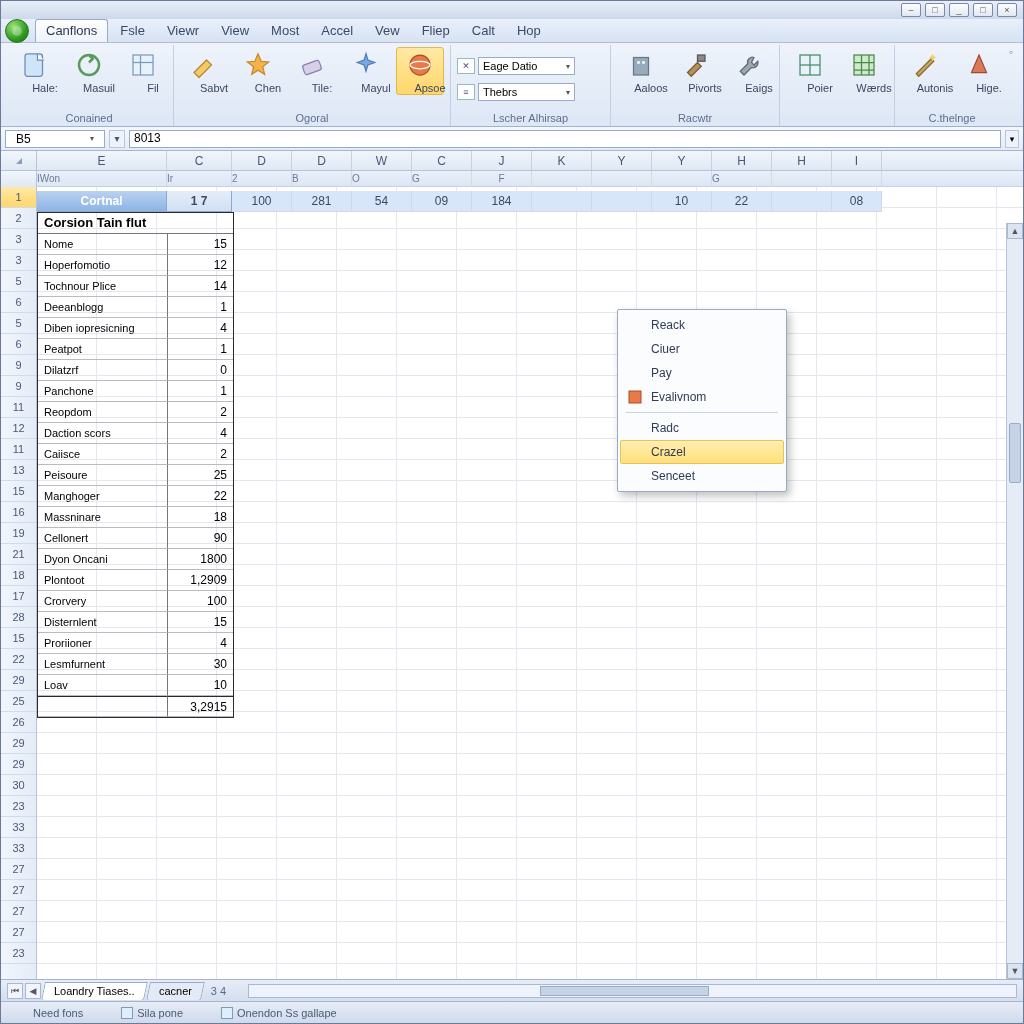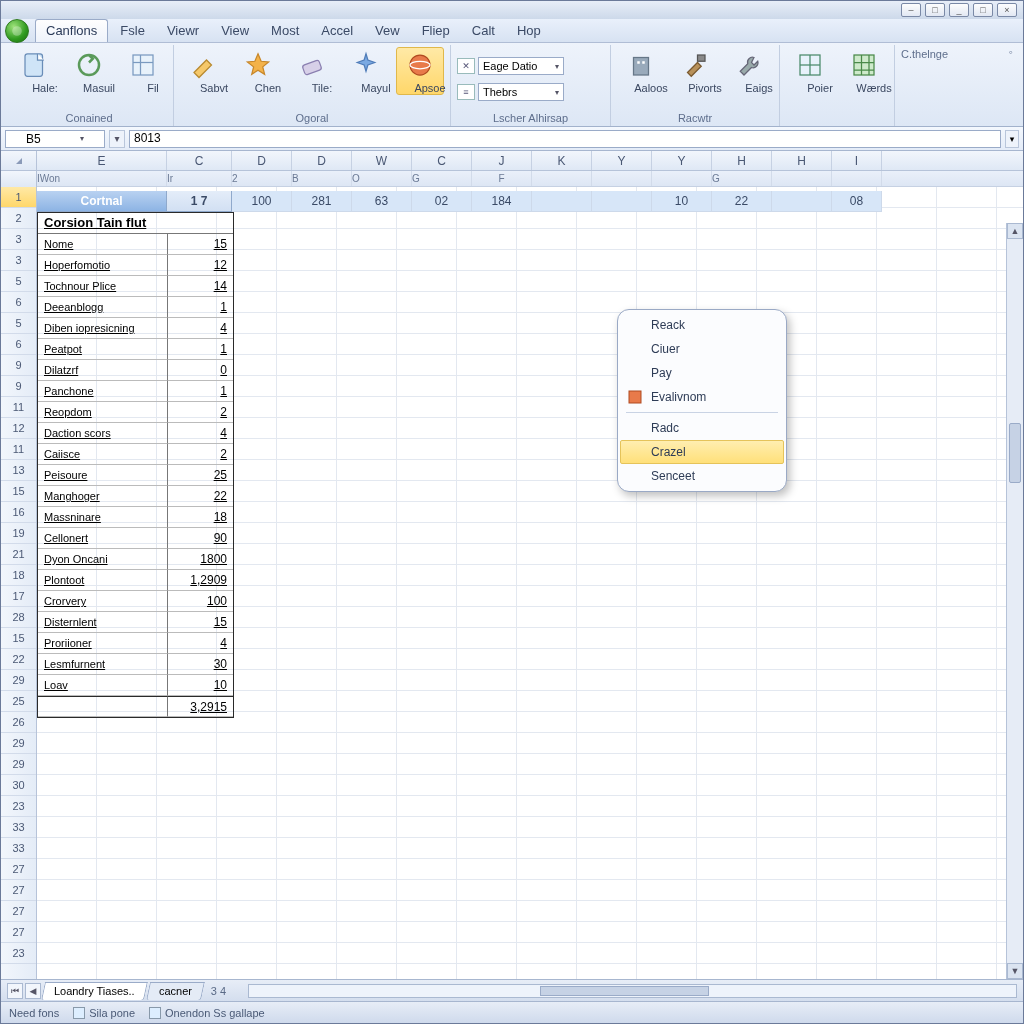--- a/index.html
+++ b/index.html
@@ -84,31 +84,31 @@
   border: 1px solid transparent; border-radius: 3px;
 }
 .rbtn.sel { background: linear-gradient(#ffe9a6,#ffd76a); border-color:#e0b84a;}
 .rbtn-icon {
   width: 30px; height: 30px; margin-bottom: 2px;
   display:flex;align-items:center;justify-content:center;
 }
 .rbtn-label { font-size: 11px; color:#3a4760; text-align:center;margin-left:20px;}
 .mini-row { display:flex; align-items:center; gap:3px; margin:2px 0;}
 .mini-ico { width:18px;height:16px;border:1px solid #9bb;background:#fff;font-size:9px;text-align:center;line-height:14px;color:#557;}
-.mini-combo { width:86px;height:18px;border:1px solid #9aabc8;background:#fff;font-size:11px;padding:0 4px;display:flex;align-items:center;justify-content:space-between;}
+.mini-combo { width:97px;height:18px;border:1px solid #9aabc8;background:#fff;font-size:11px;padding:0 4px;display:flex;align-items:center;justify-content:space-between;}
 .mini-combo .arr{font-size:8px;color:#556;}
 .hdr-right{ margin-left:auto; padding-right:6px; color:#6a7a98; font-size:12px;}
 
 
 .fbar {
   display:flex; align-items:center; height:24px;
   background: linear-gradient(#f4f8fe,#e4ecf8);
   border-bottom:1px solid #a7b6cf; padding:0 4px; gap:4px;
 }
-.namebox { width:100px; height:18px; border:1px solid #9aabc8; background:#fff; padding:0 20px; font-size:12px; display:flex;align-items:center;justify-content:space-between;}
+.namebox { width:100px; height:18px; border:1px solid #9aabc8; background:#fff; padding:0 10px; font-size:12px; display:flex;align-items:center;justify-content:space-between;}
 .namebox .arr{font-size:8px;color:#556;}
 .fbar-sep{width:16px;height:18px;border:1px solid #b9c6db;background:#eef3fb;display:flex;align-items:center;justify-content:center;font-size:10px;color:#556;}
 .formula-input{flex:1;height:18px;border:1px solid #9aabc8;background:#fff;padding:0 4px;font-size:12px;}
 .fbar-end{width:14px;height:18px;border:1px solid #b9c6db;background:#eef3fb;font-size:9px;text-align:center;line-height:16px;}
 
 
 .gridwrap{flex:1;position:relative;background:#fff;display:flex;flex-direction:column;overflow:hidden;}
 .colhdr-row{display:flex;height:20px;background:linear-gradient(#f2f6fc,#dfe8f5);border-bottom:1px solid #b6c3d9;}
 .corner{width:36px;border-right:1px solid #b6c3d9;background:linear-gradient(#f2f6fc,#dfe8f5);display:flex;align-items:center;justify-content:center;}
 .corner svg{width:10px;height:10px;}
@@ -127,51 +127,51 @@
     linear-gradient(to right,#e3e8f0 1px,transparent 1px),
     linear-gradient(to bottom,#e3e8f0 1px,transparent 1px);
 }
 
 
 .datatable{position:absolute;left:0;top:4px;}
 .row1{display:flex;height:21px;}
 .hdrcell{background:linear-gradient(#c6daf4,#9dbfe9);color:#2a3e5c;font-weight:600;text-align:center;line-height:21px;border-right:1px solid #8fa9cc;border-bottom:1px solid #8fa9cc;}
 .hdrcell.cortnal{background:linear-gradient(#b9d2f1,#8db4e4);color:#fff;}
 .row1 .valcell{background:#d7e6f8;text-align:center;line-height:21px;color:#3a4a66;border-right:1px solid #cdd9ea;border-bottom:1px solid #cdd9ea;}
-.tbl{position:absolute;left:0;top:21px;border:1.5px solid #2a2a2a;text-decoration:underline;}
+.tbl{position:absolute;left:0;top:21px;border:1.5px solid #2a2a2a;}
 .tbl-title{height:21px;font-weight:700;font-size:13px;padding:2px 6px;border-bottom:1px solid #777;}
 .tbl-row{display:flex;height:21px;}
 .tbl-c1{width:130px;padding:0 6px;border-right:1px solid #777;border-bottom:1px solid #bbb;font-size:11px;line-height:21px;}
 .tbl-c2{width:65px;text-align:right;padding:0 6px;border-bottom:1px solid #bbb;font-size:12px;line-height:21px;}
 .tbl-total .tbl-c1,.tbl-total .tbl-c2{border-top:1.5px solid #2a2a2a;font-weight:500;}
 
 
 .ctxmenu{
   position:absolute; left:616px; top:158px; width:170px;
-  background:#fbfcfe; border:1px solid #9aa9c5; border-radius:12px;
+  background:#fbfcfe; border:1px solid #9aa9c5; border-radius:2px;
   box-shadow:3px 4px 8px rgba(0,0,0,.25);
   padding:3px 2px;
 }
 .ctx-item{display:flex;align-items:center;height:24px;padding:0 10px 0 30px;font-size:12px;color:#2e3c56;position:relative;border:1px solid transparent;border-radius:2px;}
 .ctx-item.hover{background:linear-gradient(#ffeeb0,#ffe07a);border-color:#e5c35a;}
 .ctx-sep{height:1px;background:#c9d3e4;margin:3px 6px;}
 .ctx-ico{position:absolute;left:6px;width:16px;height:16px;}
 
 
 .sheet-tabs{height:22px;background:linear-gradient(#e7edf7,#d4deee);border-top:1px solid #a7b6cf;display:flex;align-items:center;padding:0 6px;gap:2px;}
 .nav-btn{width:16px;height:16px;border:1px solid #aab9d1;background:#f2f6fc;font-size:9px;text-align:center;line-height:14px;color:#556;}
 .tab{height:18px;padding:0 10px;background:#fff;border:1px solid #9aabc8;border-bottom:none;border-radius:0 0 3px 3px;font-size:11px;line-height:17px;transform:skewX(-12deg);}
 .tab span{display:inline-block;transform:skewX(12deg);}
 .tab.inact{background:#e4ebf6;}
 .hsbar{flex:1;height:14px;margin-left:20px;border:1px solid #aab9d1;background:#eef3fb;position:relative;}
 .hsbar-thumb{position:absolute;left:38%;width:22%;top:1px;bottom:1px;background:#c6d2e5;border:1px solid #9aabc8;}
 
 
 .status{height:22px;background:linear-gradient(#e7edf7,#cfdaec);border-top:1px solid #a7b6cf;display:flex;align-items:center;padding:0 8px;gap:14px;font-size:11px;color:#4a5a76;}
-.status-seg{display:flex;align-items:center;gap:4px;}
+.status-seg{display:flex;align-items:center;gap:4px;margin-left:24px;}
 .s-ico{width:12px;height:12px;border:1px solid #89a;background:#def;}
 
 
 .vsbar{position:absolute;right:0;top:36px;bottom:0;width:17px;background:#e6ecf6;border-left:1px solid #b6c3d9;}
 .vsbar .arrow{height:16px;background:#dbe4f1;border:1px solid #aab9d1;font-size:9px;text-align:center;line-height:14px;color:#556;}
 .vsbar-thumb{position:absolute;top:200px;height:60px;left:2px;right:2px;background:#c6d2e5;border:1px solid #9aabc8;border-radius:2px;}
 
 
 .cw-E{width:130px;} .cw-C{width:65px;}
 .cw-std{width:60px;} .cw-nar{width:50px;}
@@ -361,20 +361,39 @@
                 <path d="M4 10h16M4 16h16M10 4v16M16 4v16" stroke="#4a8a4a"></path>
               </svg>
             </div>
             <div class="rbtn-label">Wærds</div>
           </div>
       </div>
       <div class="rgroup-label"></div>
     </div>
 
     <div class="rgroup" style="border-right:none;">
+      <div class="btns">
+        <div class="rbtn">
+            <div class="rbtn-icon">
+              <svg viewBox="0 0 24 24">
+                <path d="M5 19l12-12 2 2-12 12z" fill="#c8a860" stroke="#8a6a30"></path>
+                <path d="M17 5l1-2 1 2 2 1-2 1-1 2-1-2-2-1z" fill="#f5d060"></path>
+              </svg>
+            </div>
+            <div class="rbtn-label">Autonis</div>
+          </div>
+        <div class="rbtn">
+            <div class="rbtn-icon">
+              <svg viewBox="0 0 24 24">
+                <path d="M12 4l6 14H6z" fill="#d87a5a" stroke="#a04a30"></path>
+              </svg>
+            </div>
+            <div class="rbtn-label">Hige.</div>
+          </div>
+      </div>
       <div class="rgroup-label">C.thelnge</div>
     </div>
     <div class="hdr-right">◦</div>
   </div>
 
   <div class="fbar">
     <div class="namebox">
         <span>B5</span>
         <span class="arr">▾</span>
       </div>
@@ -467,22 +486,22 @@
 
       <div class="cells">
         <div class="gridlines" style="background-size:60px 21px;background-position:-1px -1px;"></div>
 
         <div class="datatable">
           <div class="row1">
             <div class="hdrcell cortnal cw-E">Cortnal</div>
             <div class="hdrcell cw-C" style="background:linear-gradient(#e4edf9,#d2e0f3);color:#3a4a66;">1 7</div>
             <div class="valcell cw-std">100</div>
             <div class="valcell cw-std">281</div>
-            <div class="valcell cw-std">63</div>
-            <div class="valcell cw-std">02</div>
+            <div class="valcell cw-std">54</div>
+            <div class="valcell cw-std">09</div>
             <div class="valcell cw-std">184</div>
             <div class="valcell cw-std"></div>
             <div class="valcell cw-std"></div>
             <div class="valcell cw-std">10</div>
             <div class="valcell cw-std">22</div>
             <div class="valcell cw-std"></div>
             <div class="valcell cw-nar">08</div>
           </div>
 
           <div class="tbl">

